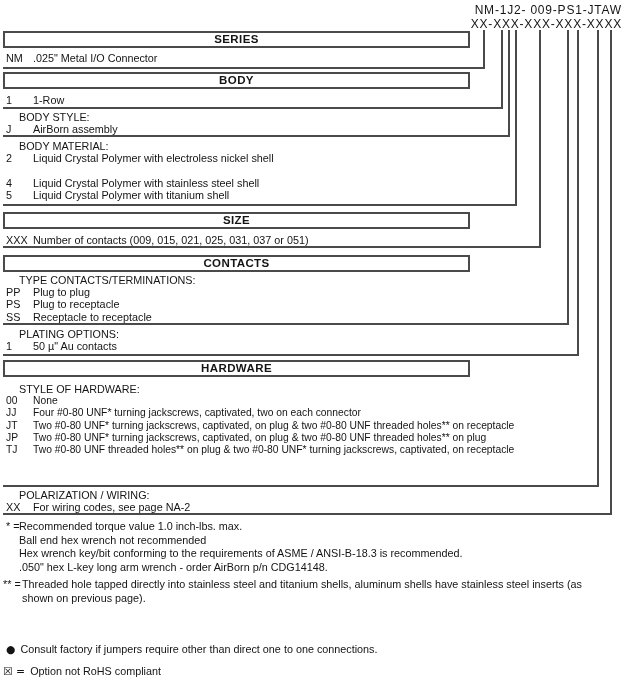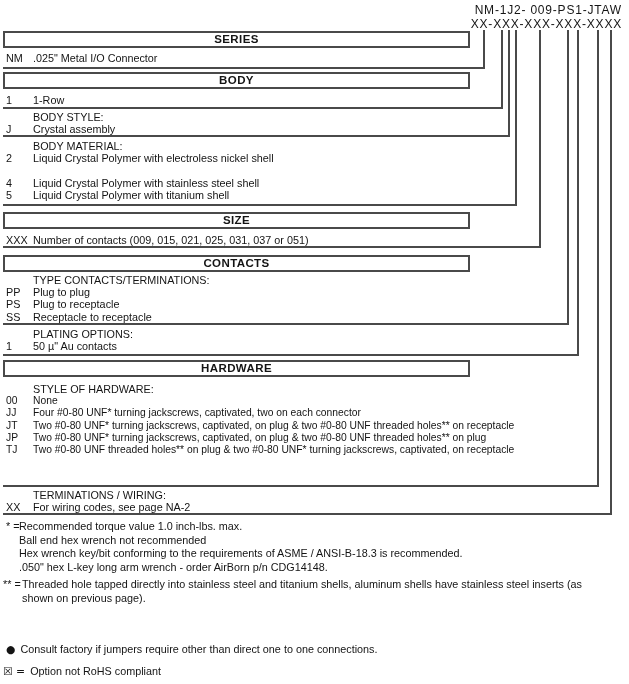--- a/index.html
+++ b/index.html
@@ -12,21 +12,21 @@
   .pn{position:absolute;top:3px;right:7px;text-align:right;
       font-size:12px;line-height:14px;letter-spacing:0.8px;white-space:nowrap;}
   
   .secbox{position:absolute;left:3px;width:463px;height:13px;
       border:2px solid #4a4a4a;background:#fff;text-align:center;
       font-weight:bold;font-size:11.5px;line-height:13px;letter-spacing:0.4px;}
   
   .row{position:absolute;left:6px;font-size:10.8px;line-height:12px;white-space:nowrap;}
   .row .code{display:inline-block;min-width:27px;}
   .row.small{font-size:10.3px;}
-  .sublabel{position:absolute;left:33px;font-size:10.8px;line-height:12px;white-space:nowrap;}
+  .sublabel{position:absolute;left:19px;font-size:10.8px;line-height:12px;white-space:nowrap;}
   
   .hrule{position:absolute;left:3px;height:2px;background:#4a4a4a;}
   .vrule{position:absolute;top:30px;width:2px;background:#4a4a4a;}
   
   .fnblock{position:absolute;font-size:10.8px;line-height:13.5px;}
   .fnmark{position:absolute;left:0;top:0;white-space:nowrap;}
   .fnlines{margin-left:13px;}
   .fnlines.wide{margin-left:19px;width:570px;}
   .note{position:absolute;font-size:10.8px;line-height:13px;white-space:nowrap;}
   .note .mark{display:inline-block;margin-right:5px;font-family:"DejaVu Sans",sans-serif;}
@@ -59,21 +59,21 @@
   <div class="hrule" style="top:67px;width:482px"></div>
 
   <div class="secbox" style="top:72px">BODY</div>
   <div class="row" style="top:94px">
     <span class="code">1</span><span>1-Row</span>
   </div>
   <div class="hrule" style="top:107px;width:500px"></div>
 
   <div class="sublabel" style="top:111px">BODY STYLE:</div>
   <div class="row" style="top:123px">
-    <span class="code">J</span><span>Crystal assembly</span>
+    <span class="code">J</span><span>AirBorn assembly</span>
   </div>
   <div class="hrule" style="top:135px;width:507px"></div>
 
   <div class="sublabel" style="top:140px">BODY MATERIAL:</div>
   <div class="row" style="top:152px">
     <span class="code">2</span><span>Liquid Crystal Polymer with electroless nickel shell</span>
   </div>
   <div class="row" style="top:177px">
     <span class="code">4</span><span>Liquid Crystal Polymer with stainless steel shell</span>
   </div>
@@ -119,21 +119,21 @@
     <span class="code">JT</span><span>Two #0-80 UNF* turning jackscrews, captivated, on plug &amp; two #0-80 UNF threaded holes** on receptacle</span>
   </div>
   <div class="row small" style="top:432px">
     <span class="code">JP</span><span>Two #0-80 UNF* turning jackscrews, captivated, on plug &amp; two #0-80 UNF threaded holes** on plug</span>
   </div>
   <div class="row small" style="top:444px">
     <span class="code">TJ</span><span>Two #0-80 UNF threaded holes** on plug &amp; two #0-80 UNF* turning jackscrews, captivated, on receptacle</span>
   </div>
   <div class="hrule" style="top:485px;width:596px"></div>
 
-  <div class="sublabel" style="top:489px">TERMINATIONS / WIRING:</div>
+  <div class="sublabel" style="top:489px">POLARIZATION / WIRING:</div>
   <div class="row" style="top:501px">
     <span class="code">XX</span><span>For wiring codes, see page NA-2</span>
   </div>
   <div class="hrule" style="top:513px;width:609px"></div>
 
   <div class="fnblock" style="top:520px;left:6px">
     <span class="fnmark">* =</span>
     <div class="fnlines">
       <div>Recommended torque value 1.0 inch-lbs. max.</div>
       <div>Ball end hex wrench not recommended</div>

